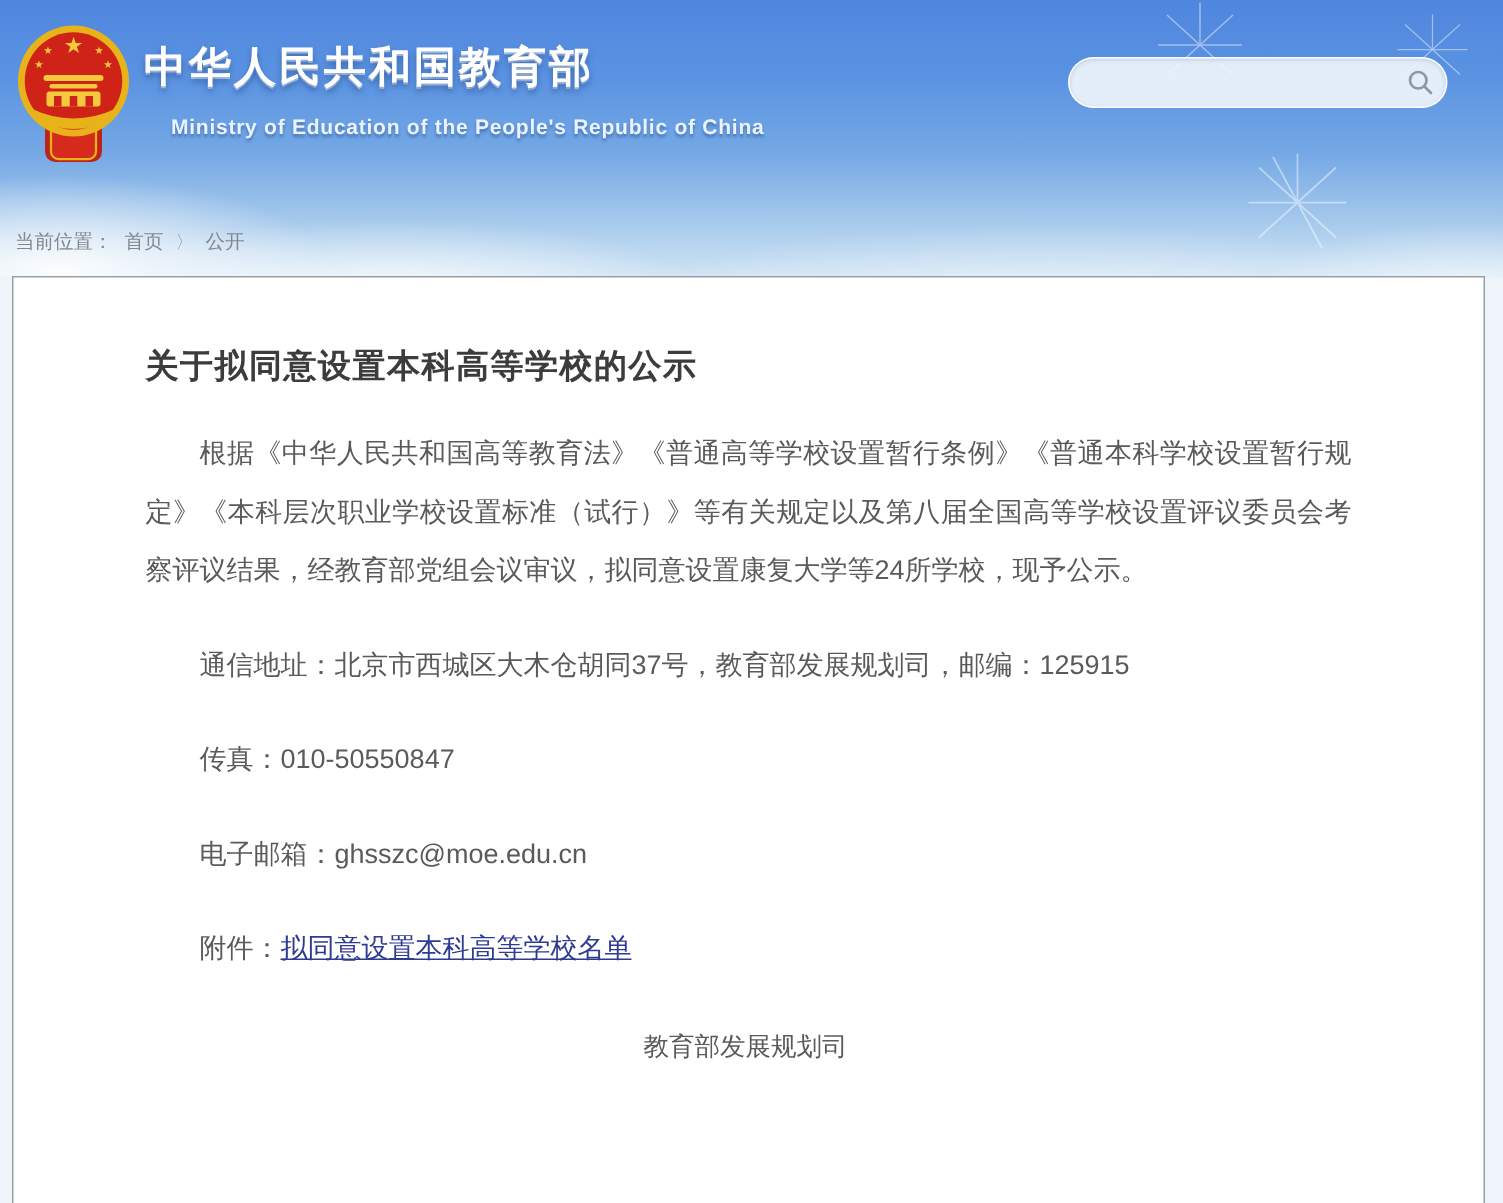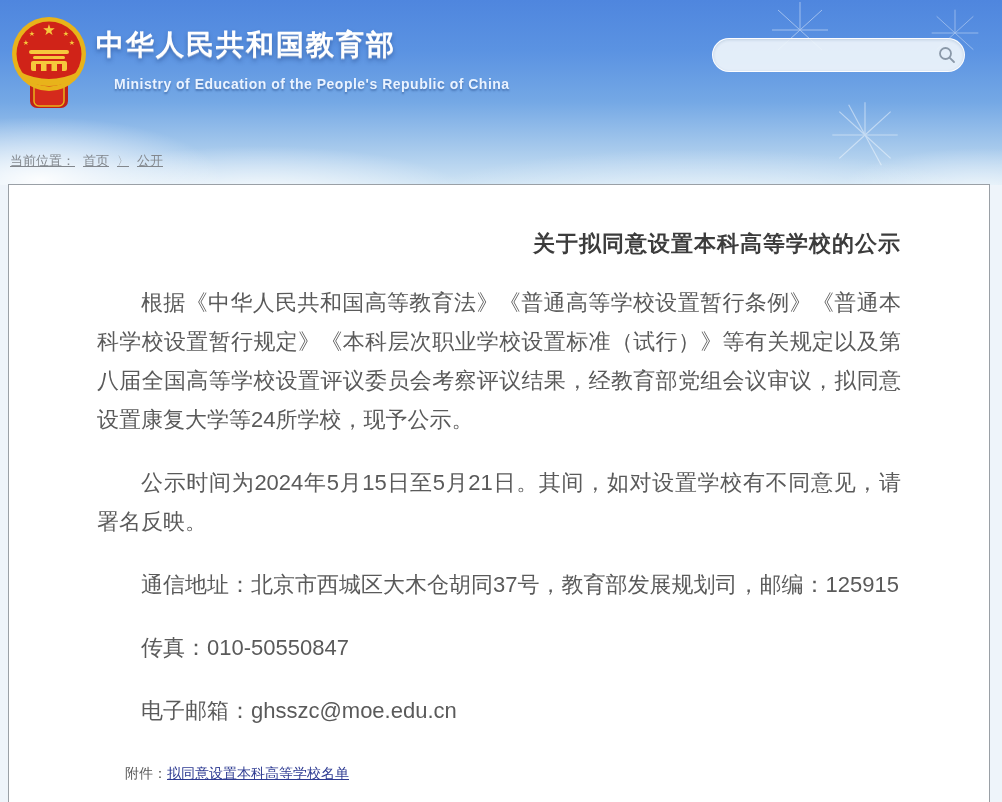--- a/index.html
+++ b/index.html
@@ -50,41 +50,41 @@
   .search-btn {
     width:34px; height:34px; border:none; background:transparent; cursor:pointer;
     display:flex; align-items:center; justify-content:center;
   }
   .deco { position:absolute; opacity:.45; }
 
   
   .breadcrumb {
     position:absolute; left:10px; top:150px; height:22px;
     display:flex; align-items:center; gap:8px;
-    font-size:13px; color:#82878d;text-decoration:underline;
+    font-size:13px; color:#82878d;
   }
   .breadcrumb a { color:#82878d; text-decoration:none; cursor:pointer; }
   .crumb-sep { color:#9aa0a6; font-size:12px; }
 
   
   .card {
     position:absolute; left:8px; top:184px; width:982px; height:660px;
     background:#ffffff;
     border:1px solid #9aa0a6;
     padding:44px 88px 30px 88px;
   }
   .doc-title {
-    text-align:right; font-size:22px; font-weight:bold; color:#3c3c3c;
+    text-align:left; font-size:22px; font-weight:bold; color:#3c3c3c;
     letter-spacing:1px; margin-bottom:18px;
   }
   .doc-body p {
-    font-size:22px; color:#5a5a5a; line-height:39px;
+    font-size:18px; color:#5a5a5a; line-height:39px;
     text-indent:2em; text-align:justify; margin-top:24px;
   }
-  .attach-line { font-size:14px; color:#5a5a5a; line-height:39px; text-indent:2em; margin-top:24px; }
+  .attach-line { font-size:18px; color:#5a5a5a; line-height:39px; text-indent:2em; margin-top:24px; }
   .attach-link { color:#2e3b92; text-decoration:underline; cursor:pointer; }
   .signature {
     font-size:17px; color:#5a5a5a; line-height:39px;
     text-align:center; margin-top:26px; padding-right:4px;
   }
 </style>
 </head>
 <body>
 
 <div class="page">
@@ -165,21 +165,20 @@
       <span class="crumb-sep">〉</span>
       <a>公开</a>
     </div>
   </div>
 
   <div class="card">
     <h1 class="doc-title">关于拟同意设置本科高等学校的公示</h1>
 
     <div class="doc-body">
       <p>根据《中华人民共和国高等教育法》《普通高等学校设置暂行条例》《普通本科学校设置暂行规定》《本科层次职业学校设置标准（试行）》等有关规定以及第八届全国高等学校设置评议委员会考察评议结果，经教育部党组会议审议，拟同意设置康复大学等24所学校，现予公示。</p>
-      <p>公示时间为2024年5月15日至5月21日。其间，如对设置学校有不同意见，请署名反映。</p>
       <p>通信地址：北京市西城区大木仓胡同37号，教育部发展规划司，邮编：125915</p>
       <p>传真：010-50550847</p>
       <p>电子邮箱：ghsszc@moe.edu.cn</p>
 
       <div class="attach-line">
         <span>附件：</span><a class="attach-link">拟同意设置本科高等学校名单</a>
       </div>
 
       <div class="signature">教育部发展规划司</div>
     </div>

